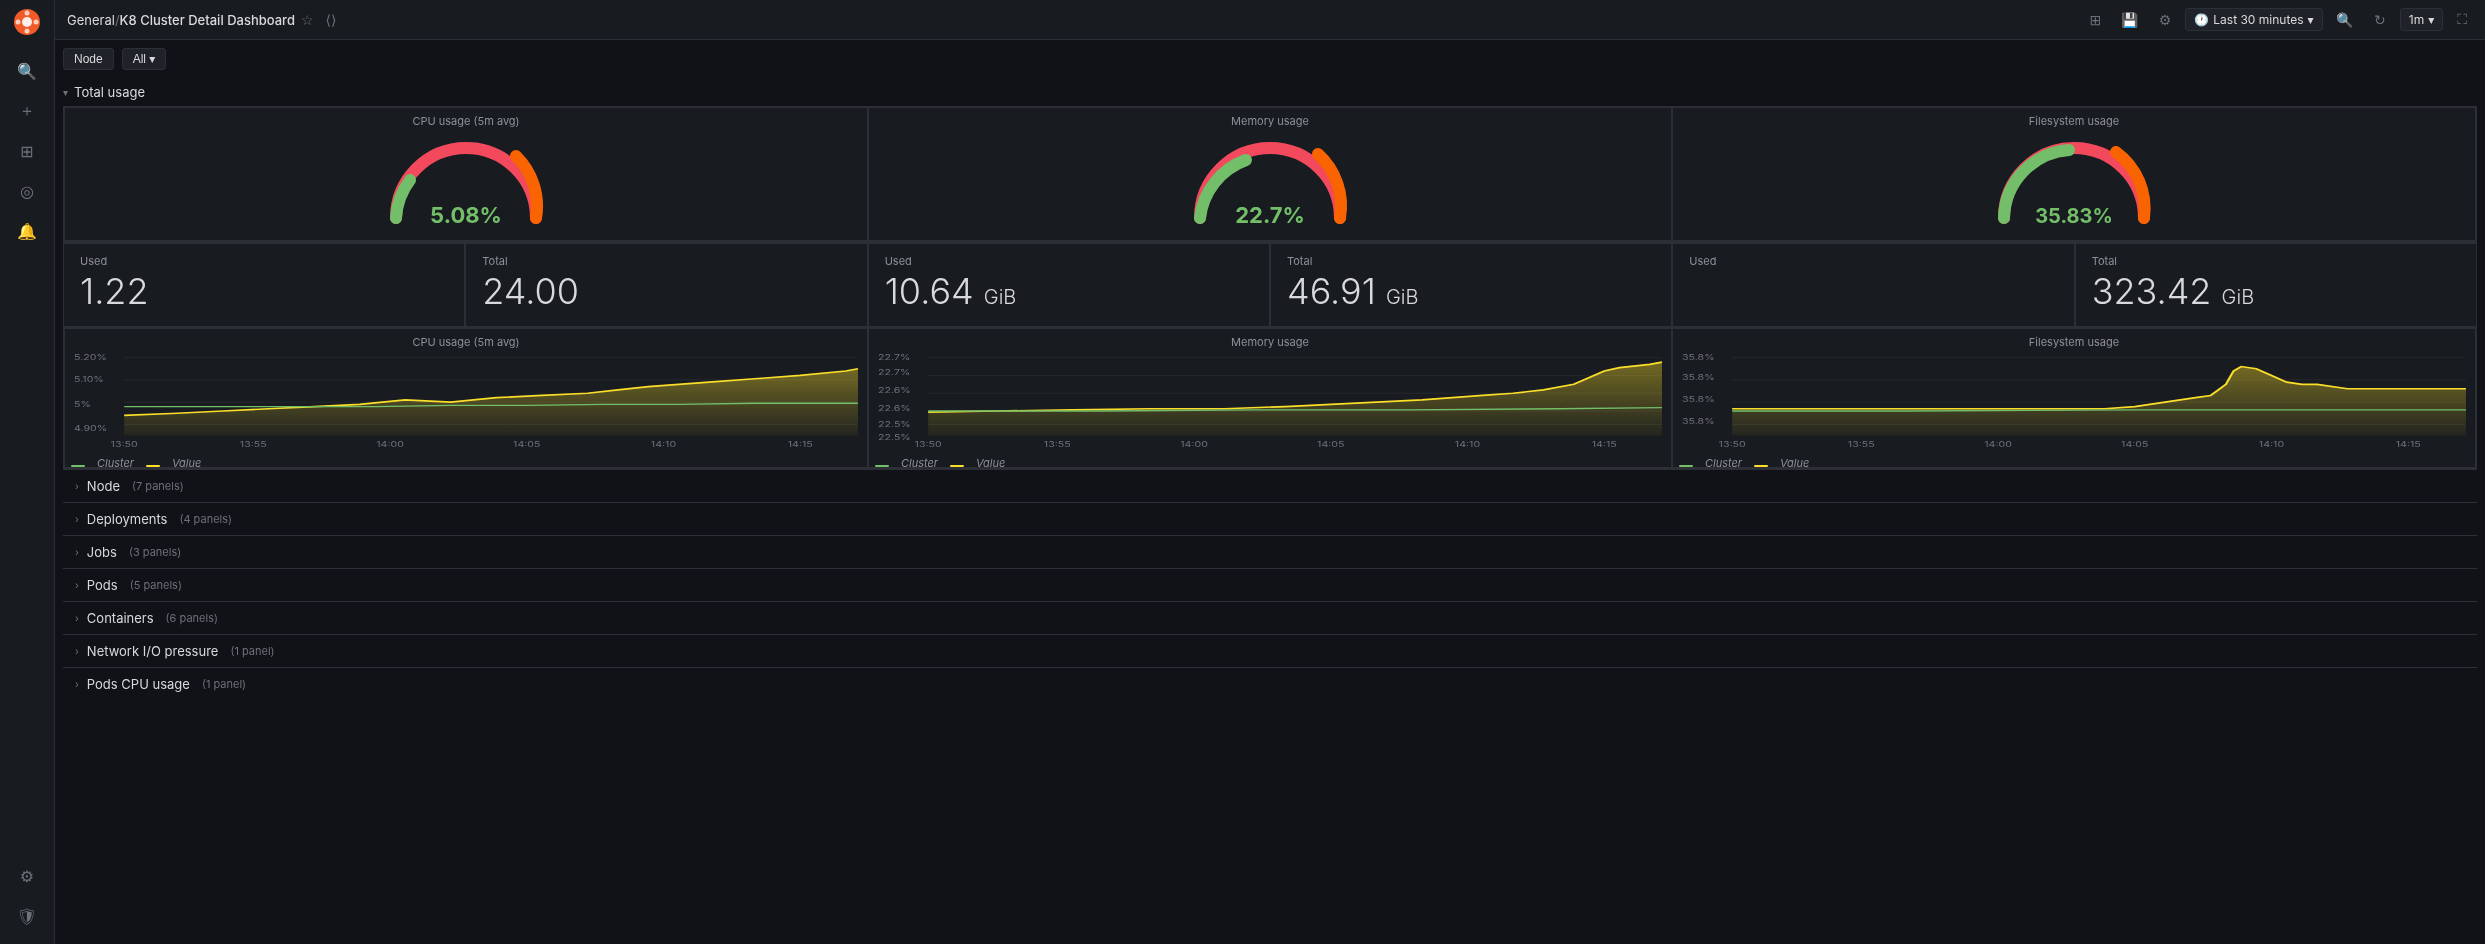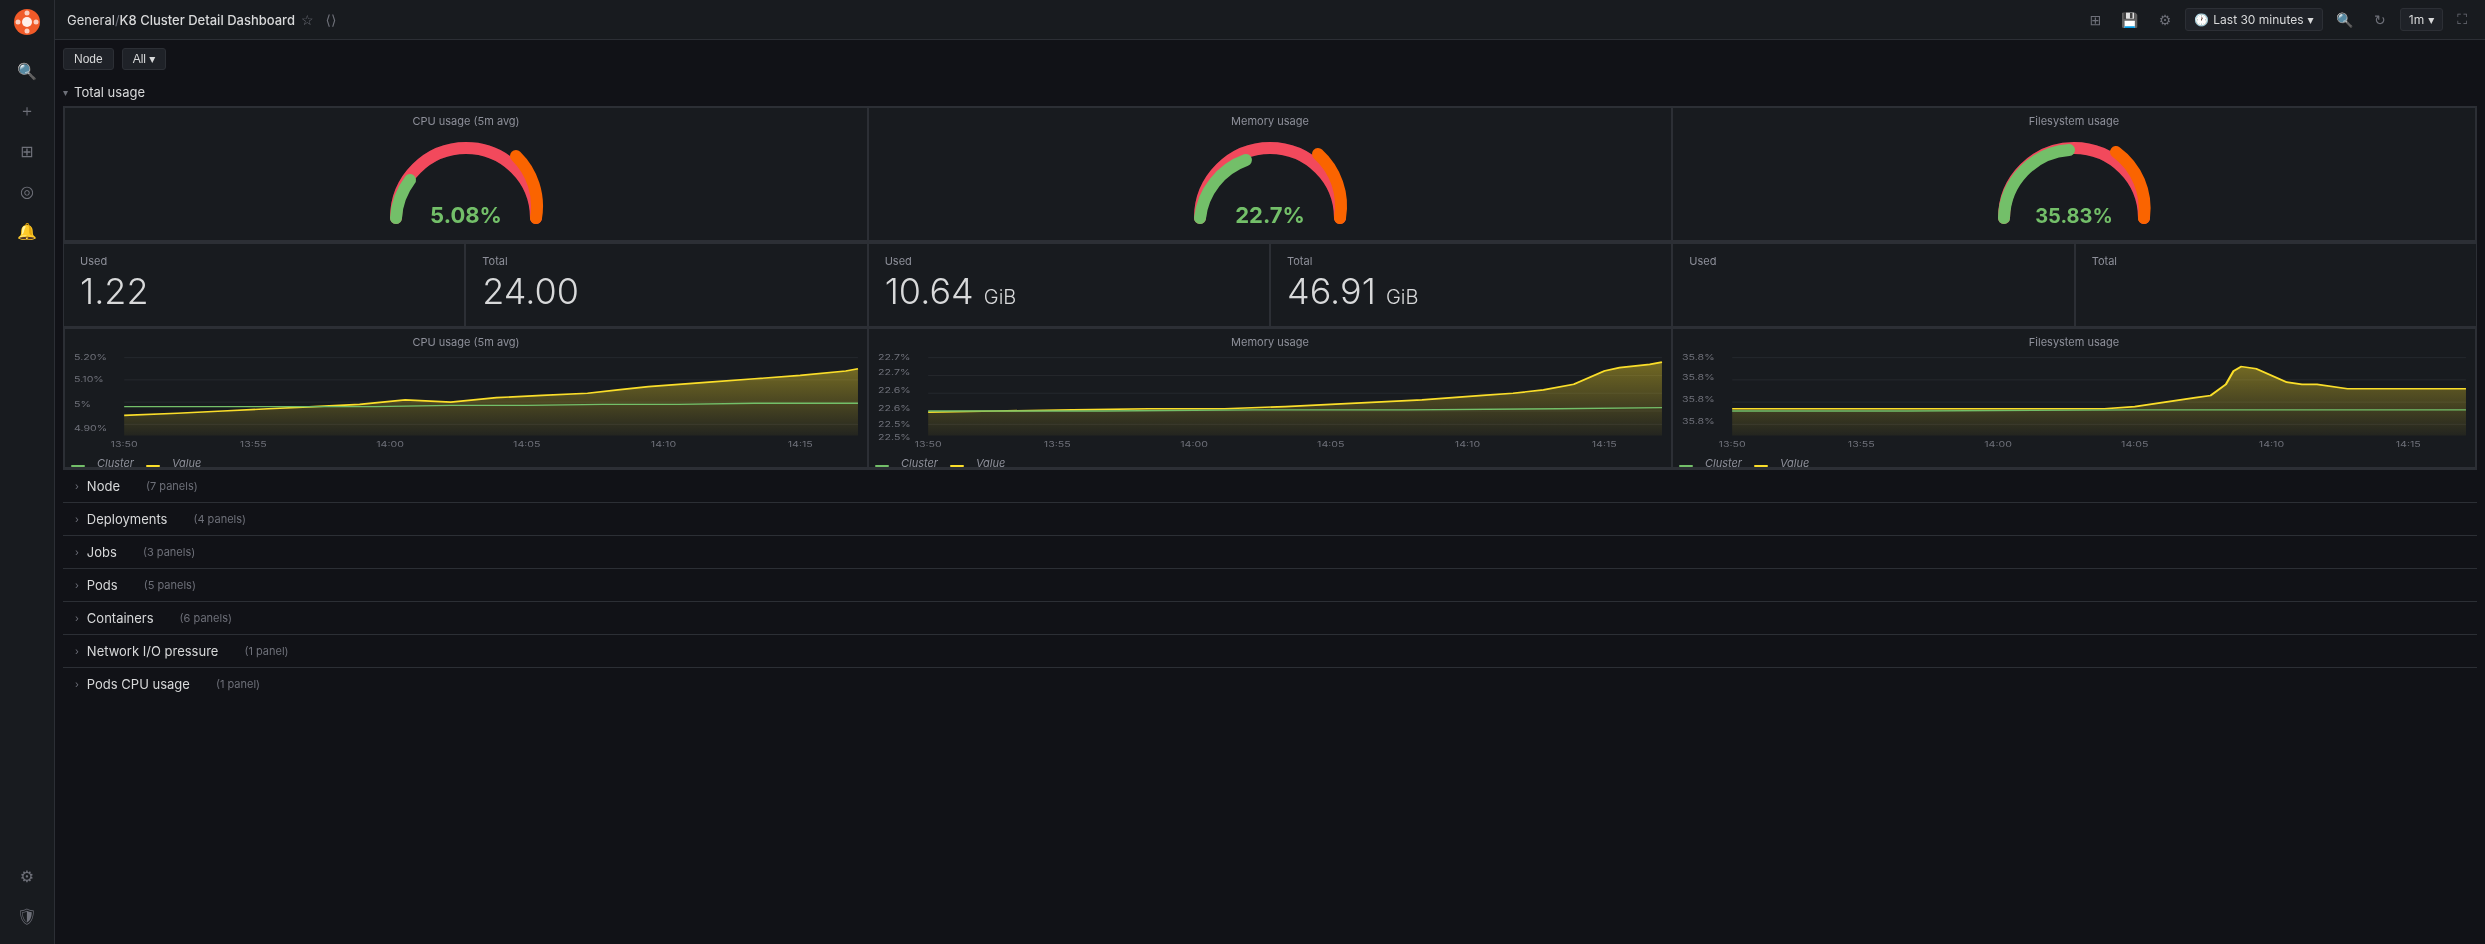--- a/index.html
+++ b/index.html
@@ -204,21 +204,21 @@
     }
 
     
     .section-row {
       border-top: 1px solid #2c2f35;
       padding: 8px 12px;
       cursor: pointer;
       display: flex; align-items: center; gap: 8px;
       font-size: 13px;
     }
-    .section-count { color: #6e7079; font-size: 11px; margin-left: 18px; }
+    .section-count { color: #6e7079; font-size: 11px; margin-left: 4px; }
 
     
     svg.gauge-svg { overflow: visible; }
   </style>
 </head>
 <body>
 
 <div class="sidebar">
 
   <div style="margin-bottom:12px;">
@@ -360,20 +360,24 @@
       <div class="stat-value">
         <span>46.91</span>
         <span class="stat-unit">GiB</span>
       </div>
     </div>
     <div class="stat-cell">
       <div class="stat-label">Used</div>
     </div>
     <div class="stat-cell">
       <div class="stat-label">Total</div>
+      <div class="stat-value">
+        <span>323.42</span>
+        <span class="stat-unit">GiB</span>
+      </div>
     </div>
   </div>
 
   <div class="chart-row">
 
     <div class="chart-panel">
       <div class="chart-panel-title">CPU usage (5m avg)</div>
       <svg class="chart-area" viewBox="0 0 520 90" preserveAspectRatio="none">
         <defs>
           <linearGradient id="cpuGrad" x1="0" y1="0" x2="0" y2="1">

